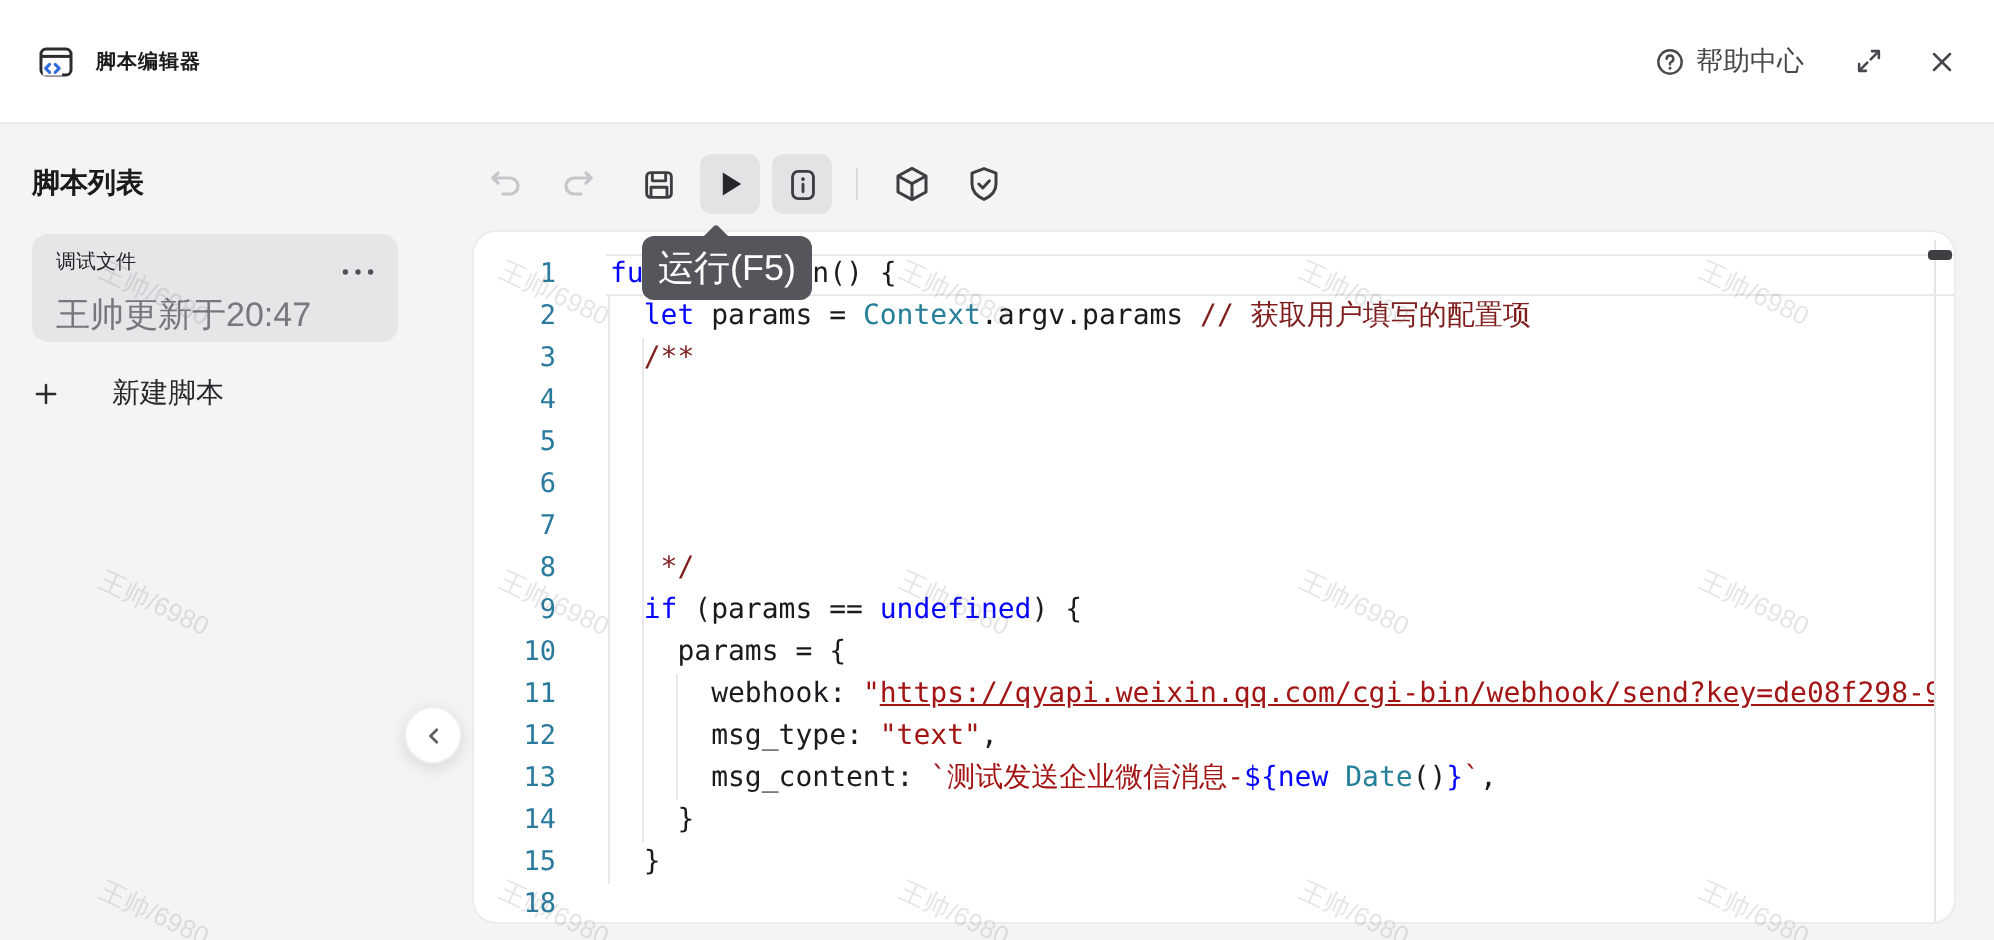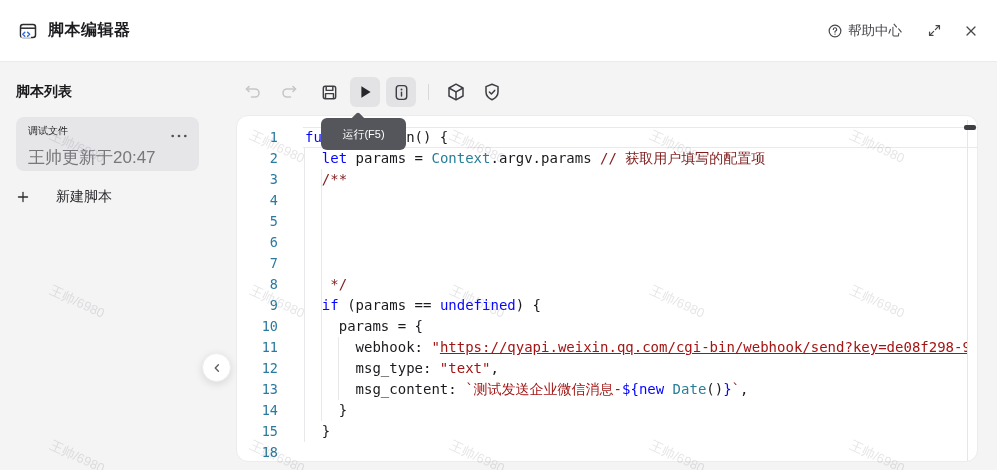--- a/index.html
+++ b/index.html
@@ -3,21 +3,21 @@
 <meta charset="utf-8">
 <style>
   * { margin:0; padding:0; box-sizing:border-box; }
   body { font-family:"Liberation Sans","DejaVu Sans",sans-serif; background:#f4f4f5; }
   .stage { position:relative; width:997px; height:470px; overflow:hidden; background:#f4f4f5; }
 
   
   .header { position:absolute; left:0; top:0; width:997px; height:62px; background:#fff;
             border-bottom:1px solid #ebebec; display:flex; align-items:center; padding:0 18px; z-index:70; }
   .header-left { display:flex; align-items:center; gap:10px; }
-  .app-title { font-size:16px; font-weight:700; color:#1c1c1f; letter-spacing:.5px; }
+  .app-title { font-size:10px; font-weight:700; color:#1c1c1f; letter-spacing:.5px; }
   .header-right { margin-left:auto; display:flex; align-items:center; color:#47474c; }
   .help-btn { display:flex; align-items:center; gap:5px; font-size:13.5px; color:#47474c; cursor:pointer; }
   .icon-btn { display:flex; align-items:center; justify-content:center; cursor:pointer; }
   .expand-btn { margin-left:24px; }
   .close-btn { margin-left:20px; }
 
   
   .sidebar-title { position:absolute; left:16px; top:83px; font-size:14px; font-weight:700; color:#1a1a1d; z-index:2; }
   .file-card { position:absolute; left:16px; top:117px; width:183px; height:54px; background:#e6e6e8;
                border-radius:8px; z-index:2; cursor:pointer; }
@@ -29,21 +29,21 @@
                     font-size:14px; color:#28282c; z-index:2; cursor:pointer; }
 
   
   .toolbar { position:absolute; left:238px; top:77px; display:flex; align-items:center; gap:6px; z-index:2; }
   .tb-btn { width:30px; height:30px; border-radius:6px; display:flex; align-items:center; justify-content:center; cursor:pointer; }
   .tb-btn.active { background:#e3e3e6; }
   .tb-divider { width:1px; height:16px; background:#d9d9dc; margin:0 6px; }
 
   
   .run-tooltip { position:absolute; left:321px; top:118px; width:85px; height:32px; background:#55565b;
-                 border-radius:6px; color:#fff; font-size:11px; display:flex; align-items:center;
+                 border-radius:6px; color:#fff; font-size:18px; display:flex; align-items:center;
                  justify-content:center; z-index:80; }
   .run-tooltip::before { content:""; position:absolute; top:-4px; left:32px; width:10px; height:10px;
                  background:#55565b; transform:rotate(45deg); border-radius:2px; }
 
   
   .editor-panel { position:absolute; left:236px; top:115px; width:742px; height:347px; background:#fff;
                   border:1px solid #ececee; border-radius:12px; overflow:hidden; z-index:1; }
   .gutter { position:absolute; left:0; top:0; width:41px; height:100%; }
   .ln { position:absolute; right:0; width:41px; height:21px; line-height:21px; text-align:right;
         font-family:"DejaVu Sans Mono",monospace; font-size:13.5px; color:#2a7a9e; }

